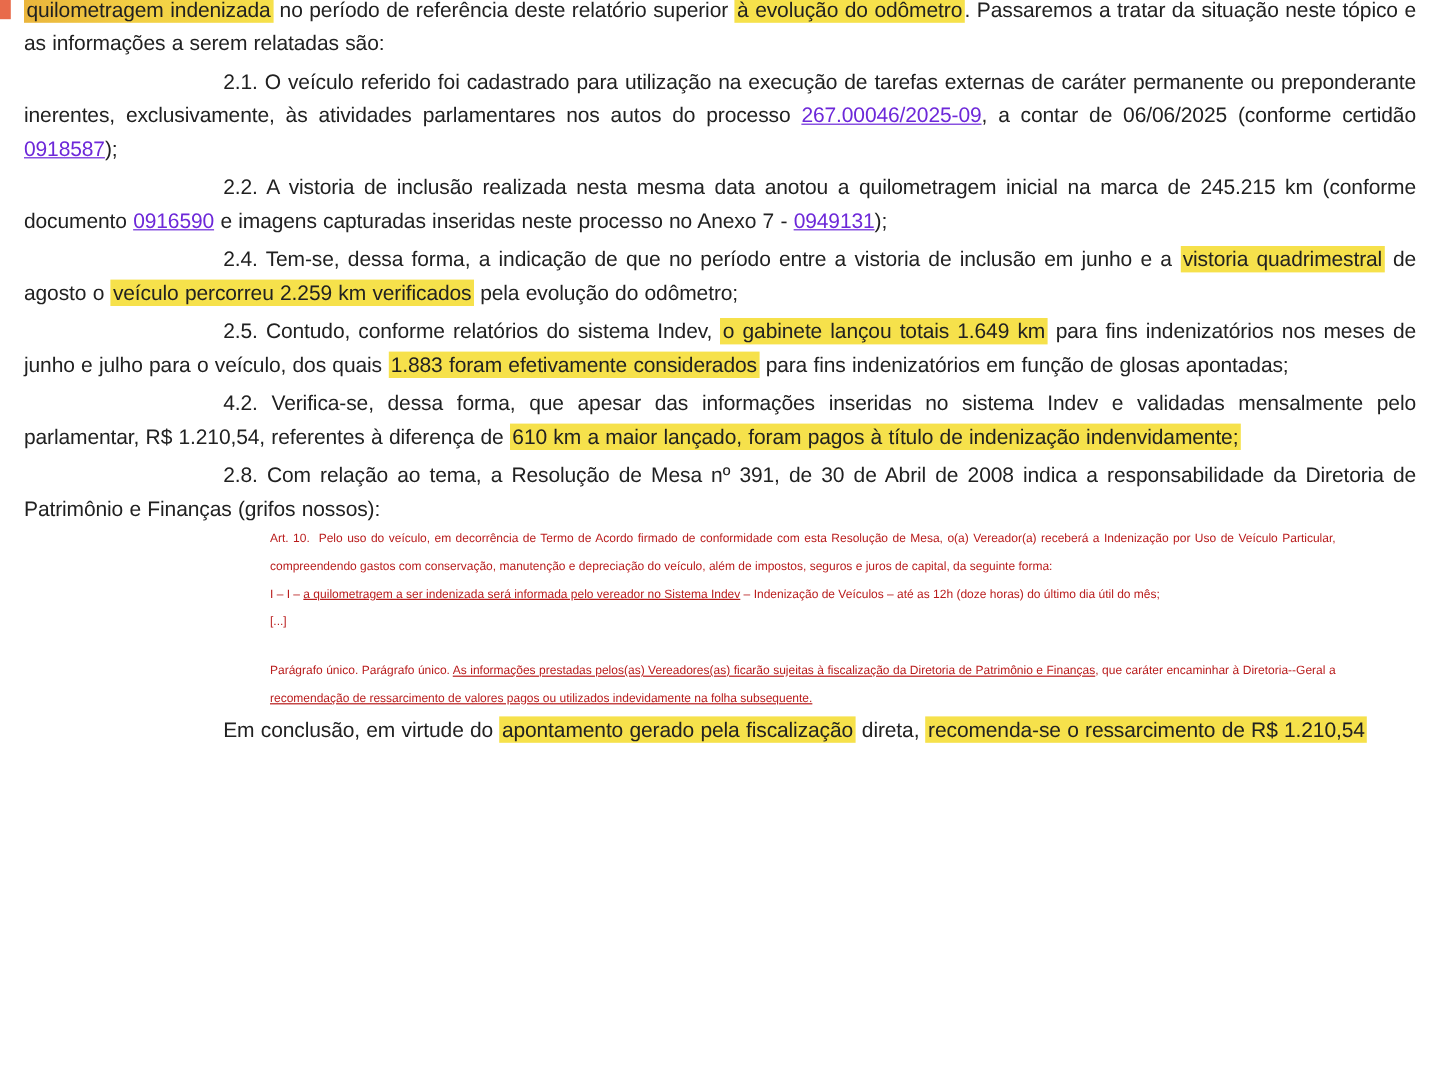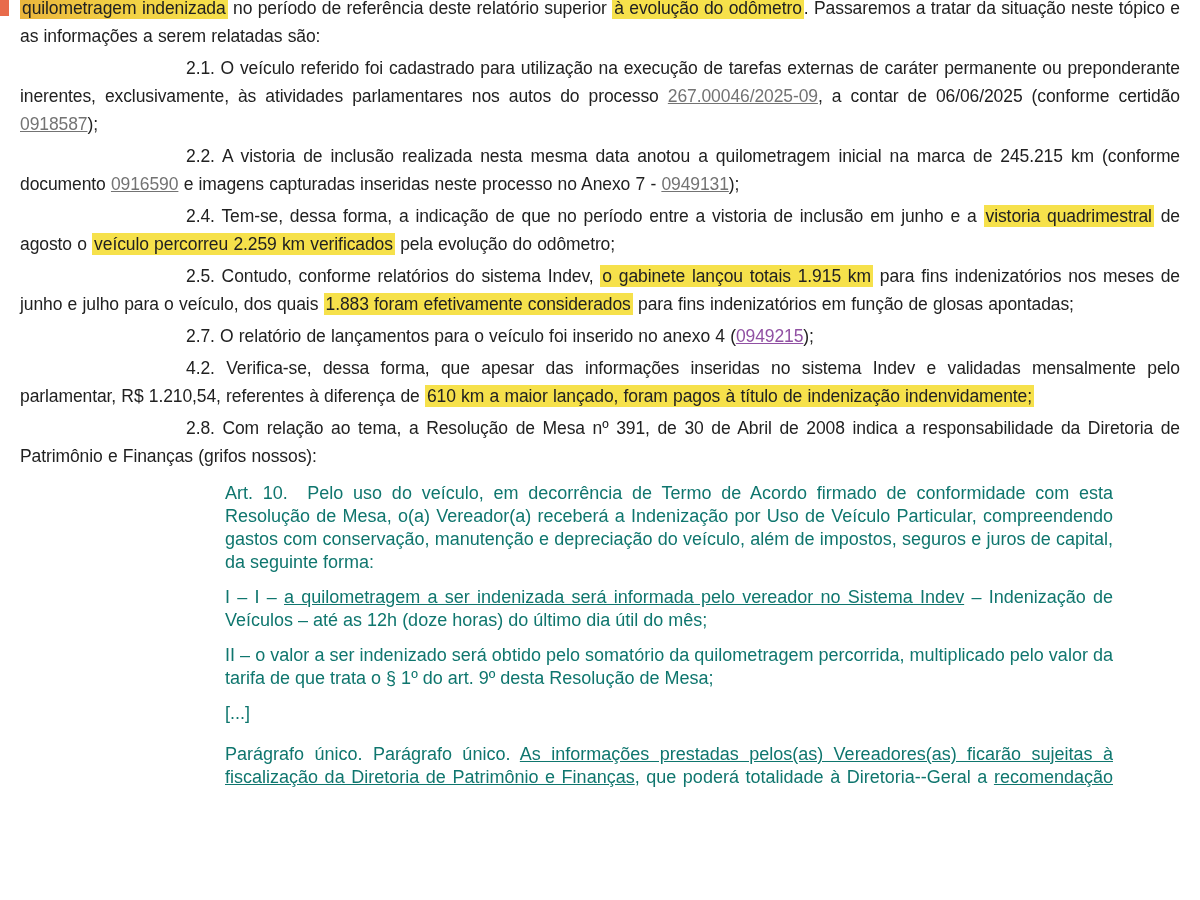--- a/index.html
+++ b/index.html
@@ -29,26 +29,26 @@
     margin: 0 0 4px 0;
     text-align: justify;
     text-indent: 166px;
     letter-spacing: -0.1px;
     word-spacing: 0.5px;
   }
   p.body.intro {
     text-indent: 0;
   }
   p.quote {
-    font-size: 18px;
+    font-size: 10px;
     line-height: 23px;
-    margin: 12px 67px 0 205px;
+    margin: 0 67px 0 205px;
     text-align: justify;
     text-indent: 0;
-    color: #0f766e;
+    color: #b91c1c;
     letter-spacing: 0;
   }
   p.quote-gap-after {
     margin-bottom: 18px;
   }
   p.pre-quote {
     margin-bottom: 0;
   }
   .hl {
     background: #f6e14b;
@@ -56,21 +56,21 @@
     box-decoration-break: clone;
     -webkit-box-decoration-break: clone;
   }
   .hl2 {
     background: linear-gradient(90deg, #eab53c 0%, #f2cf44 45%, #f6e14b 100%);
     padding: 1px 2px;
     box-decoration-break: clone;
     -webkit-box-decoration-break: clone;
   }
   a.doclink {
-    color: #737373;
+    color: #6d28d9;
     text-decoration: underline;
     cursor: pointer;
   }
   a.doclink.visited {
     color: #9151a3;
   }
   .bu {
     font-weight: normal;
     text-decoration: underline;
   }
@@ -90,24 +90,22 @@
 </head>
 <body>
 
 <div id="page">
   <div id="marker-stroke"></div>
   <div id="doc">
       <p class="body intro"><span class="hl2">quilometragem indenizada</span><span> no período de referência deste relatório superior </span><span class="hl">à evolução do odômetro</span><span>. Passaremos a tratar da situação neste tópico e as informações a serem relatadas são:</span></p>
       <p class="body"><span>2.1. O veículo referido foi cadastrado para utilização na execução de tarefas externas de caráter permanente ou preponderante inerentes, exclusivamente, às atividades parlamentares nos autos do processo </span><a class="doclink" href="#">267.00046/2025-09</a><span>, a contar de 06/06/2025 (conforme certidão </span><a class="doclink" href="#">0918587</a><span>);</span></p>
       <p class="body"><span>2.2. A vistoria de inclusão realizada nesta mesma data anotou a quilometragem inicial na marca de 245.215 km (conforme documento </span><a class="doclink" href="#">0916590</a><span> e imagens capturadas inseridas neste processo no Anexo 7 - </span><a class="doclink" href="#">0949131</a><span>);</span></p>
       <p class="body"><span>2.4. Tem-se, dessa forma, a indicação de que no período entre a vistoria de inclusão em junho e a </span><span class="hl">vistoria quadrimestral</span><span> de agosto o </span><span class="hl">veículo percorreu 2.259 km verificados</span><span> pela evolução do odômetro;</span></p>
-      <p class="body"><span>2.5. Contudo, conforme relatórios do sistema Indev, </span><span class="hl">o gabinete lançou totais 1.915 km</span><span> para fins indenizatórios nos meses de junho e julho para o veículo, dos quais </span><span class="hl">1.883 foram efetivamente considerados</span><span> para fins indenizatórios em função de glosas apontadas;</span></p>
-      <p class="body"><span>2.7. O relatório de lançamentos para o veículo foi inserido no anexo 4 (</span><a class="doclink visited" href="#">0949215</a><span>);</span></p>
+      <p class="body"><span>2.5. Contudo, conforme relatórios do sistema Indev, </span><span class="hl">o gabinete lançou totais 1.649 km</span><span> para fins indenizatórios nos meses de junho e julho para o veículo, dos quais </span><span class="hl">1.883 foram efetivamente considerados</span><span> para fins indenizatórios em função de glosas apontadas;</span></p>
       <p class="body"><span>4.2. Verifica-se, dessa forma, que apesar das informações inseridas no sistema Indev e validadas mensalmente pelo parlamentar, R$ 1.210,54, referentes à diferença de </span><span class="hl">610 km a maior lançado, foram pagos à título de indenização indenvidamente;</span></p>
       <p class="body pre-quote"><span>2.8. Com relação ao tema, a Resolução de Mesa nº 391, de 30 de Abril de 2008 indica a responsabilidade da Diretoria de Patrimônio e Finanças (grifos nossos):</span></p>
       <p class="quote"><span>Art. 10.&nbsp; Pelo uso do veículo, em decorrência de Termo de Acordo firmado de conformidade com esta Resolução de Mesa, o(a) Vereador(a) receberá a Indenização por Uso de Veículo Particular, compreendendo gastos com conservação, manutenção e depreciação do veículo, além de impostos, seguros e juros de capital, da seguinte forma:</span></p>
       <p class="quote"><span>I – I – </span><span class="bu">a quilometragem a ser indenizada será informada pelo vereador no Sistema Indev</span><span> – Indenização de Veículos – até as 12h (doze horas) do último dia útil do mês;</span></p>
-      <p class="quote"><span>II – o valor a ser indenizado será obtido pelo somatório da quilometragem percorrida, multiplicado pelo valor da tarifa de que trata o § 1º do art. 9º desta Resolução de Mesa;</span></p>
       <p class="quote quote-gap-after"><span>[...]</span></p>
-      <p class="quote"><span>Parágrafo único. Parágrafo único. </span><span class="bu">As informações prestadas pelos(as) Vereadores(as) ficarão sujeitas à fiscalização da Diretoria de Patrimônio e Finanças</span><span>, que poderá totalidade à Diretoria--Geral a </span><span class="u">recomendação de ressarcimento de valores pagos ou utilizados indevidamente na folha subsequente.</span></p>
+      <p class="quote"><span>Parágrafo único. Parágrafo único. </span><span class="bu">As informações prestadas pelos(as) Vereadores(as) ficarão sujeitas à fiscalização da Diretoria de Patrimônio e Finanças</span><span>, que caráter encaminhar à Diretoria--Geral a </span><span class="u">recomendação de ressarcimento de valores pagos ou utilizados indevidamente na folha subsequente.</span></p>
       <p class="body"><span>Em conclusão, em virtude do </span><span class="hl">apontamento gerado pela fiscalização</span><span> direta, </span><span class="hl">recomenda-se o ressarcimento de R$ 1.210,54</span></p>
     </div>
 </div>
 
 </body></html>

